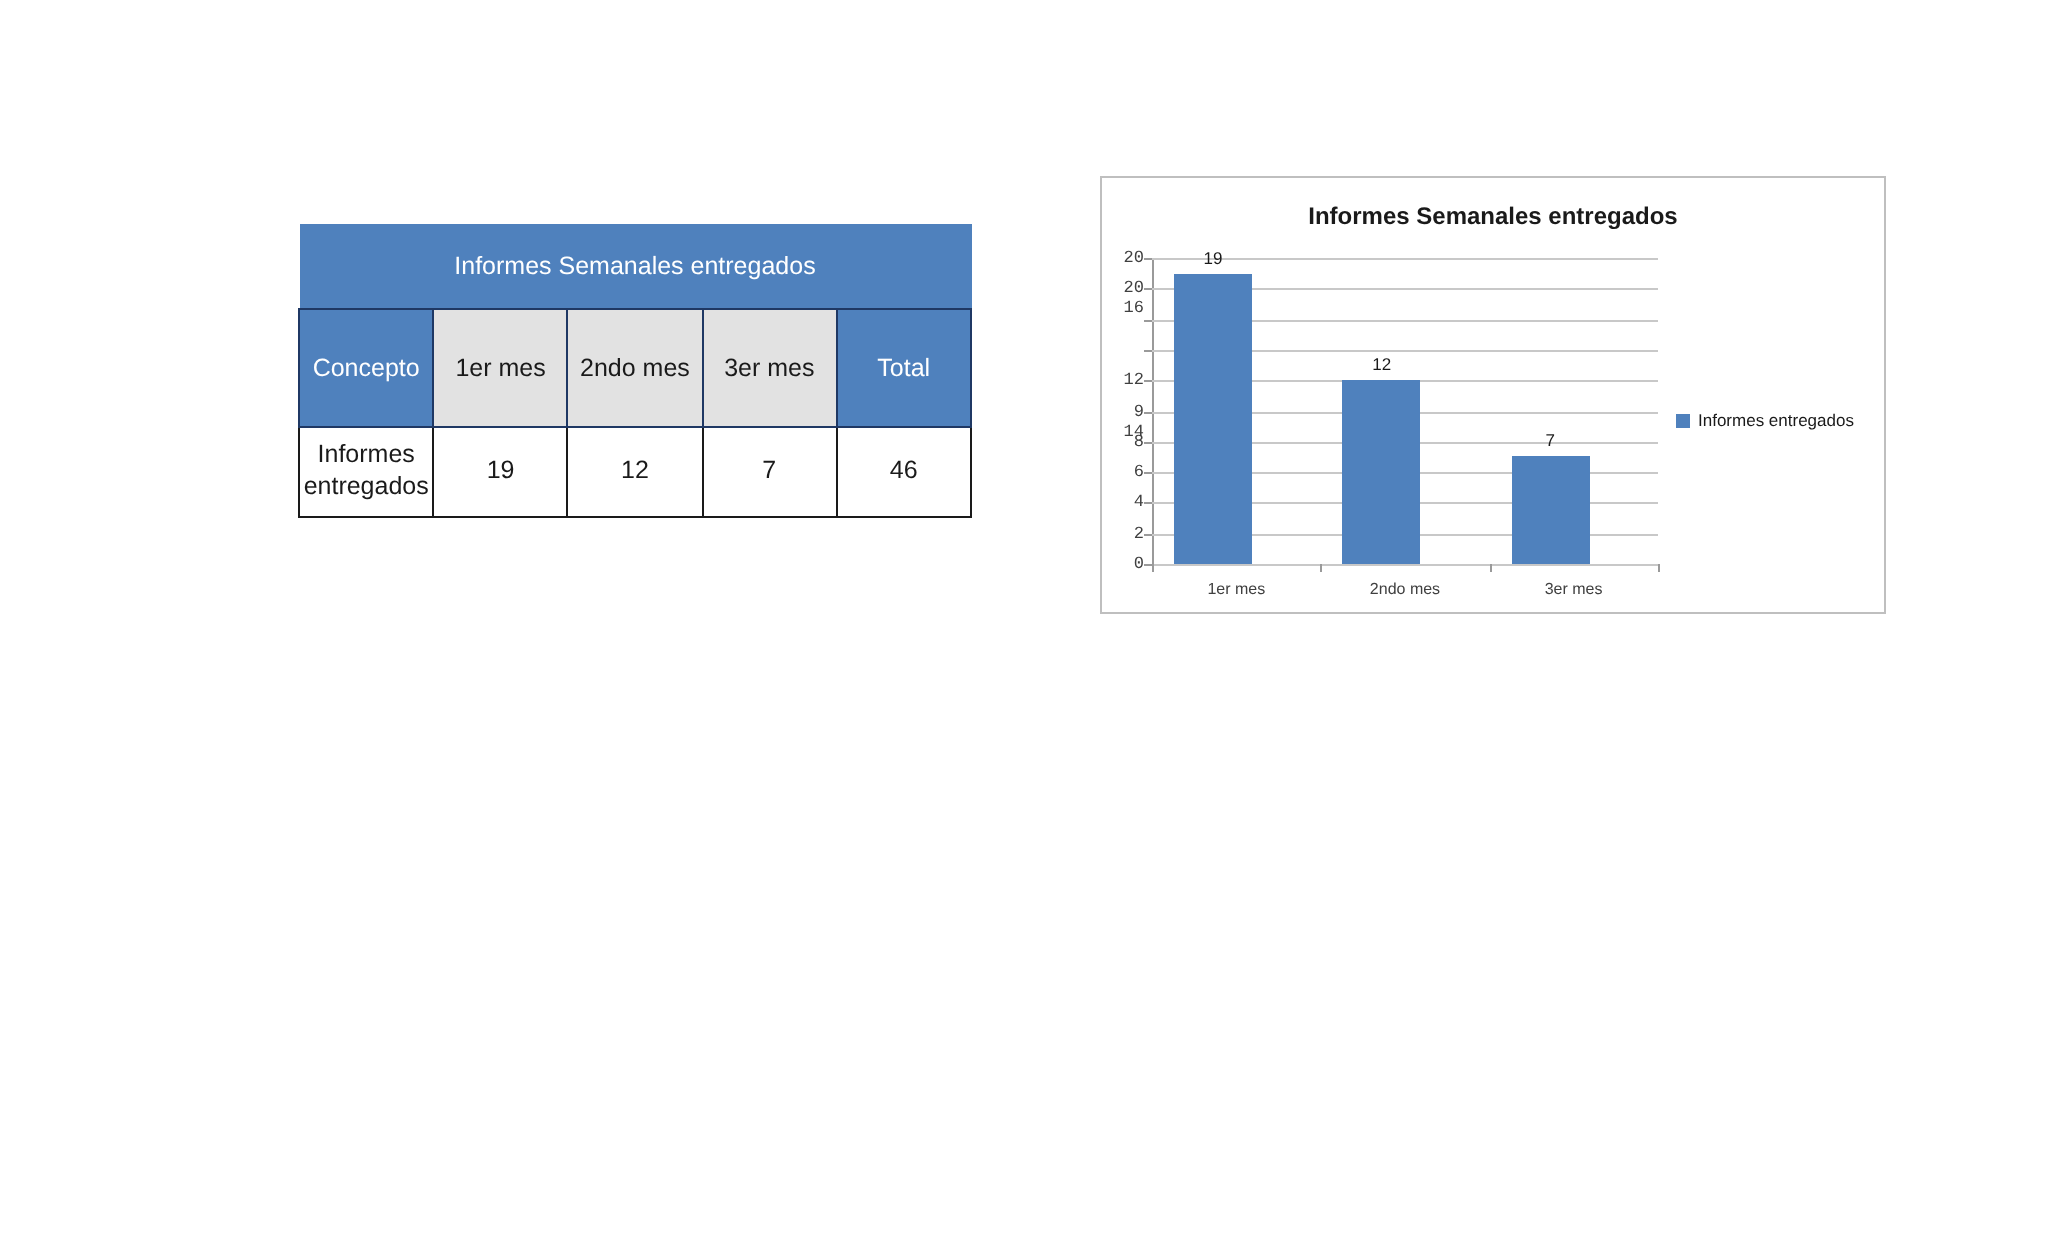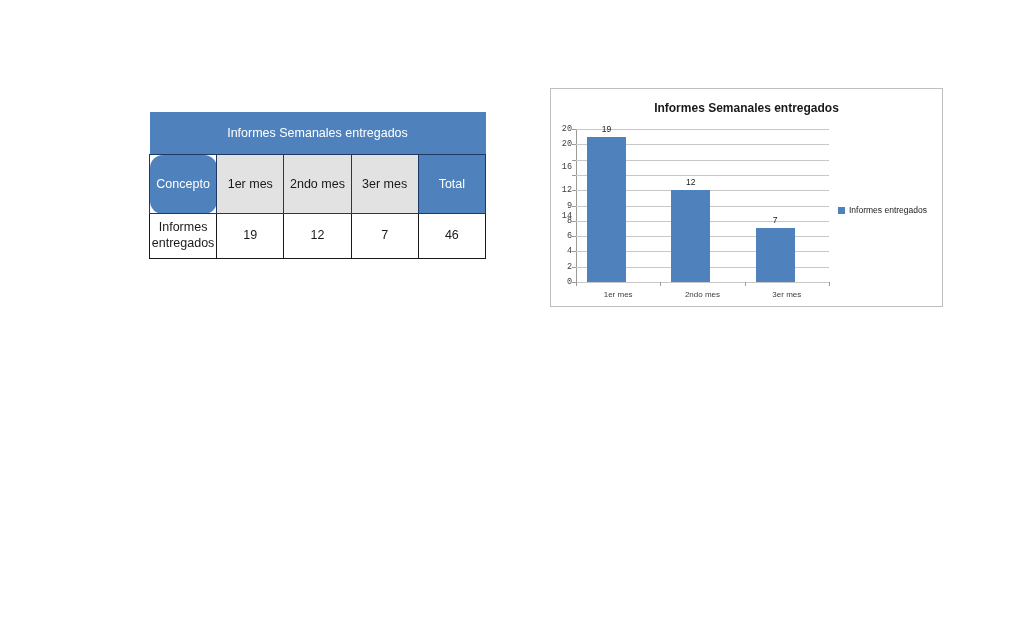--- a/index.html
+++ b/index.html
@@ -52,21 +52,21 @@
     border: 1px solid #1F3864;
   }
   .body-cell {
     background: #ffffff;
     color: #1a1a1a;
     height: 44px;
     font-size: 12.5px;
     border: 1px solid #1a1a1a;
     line-height: 1.25;
   }
-  .col-concepto { width: 94px; border-radius: 13px; }
+  .col-concepto { width: 94px; }
   .col-mes      { width: 62px; }
   .col-total    { width: 57px; }
 
   
   #chart-panel {
     position: absolute;
     left: 550px;
     top: 88px;
     width: 393px;
     height: 219px;
@@ -203,21 +203,21 @@
 
 <div id="chart-panel">
 
   <div id="chart-title">Informes Semanales entregados</div>
 
   <div id="y-labels">
       <div class="ytick-label" style="top: 0px;">20</div>
       <div class="ytick-mark" style="top: 0px;"></div>
       <div class="ytick-label" style="top: 15.3px;">20</div>
       <div class="ytick-mark" style="top: 15.3px;"></div>
-      <div class="ytick-label" style="top: 38px;">16</div>
+      <div class="ytick-label" style="top: 25px;">16</div>
       <div class="ytick-mark" style="top: 30.6px;"></div>
       <div class="ytick-label" style="top: 45.9px; margin-top: 41px;">14</div>
       <div class="ytick-mark" style="top: 45.9px;"></div>
       <div class="ytick-label" style="top: 61.2px;">12</div>
       <div class="ytick-mark" style="top: 61.2px;"></div>
       <div class="ytick-label" style="top: 76.5px;">9</div>
       <div class="ytick-mark" style="top: 76.5px;"></div>
       <div class="ytick-label" style="top: 91.8px;">8</div>
       <div class="ytick-mark" style="top: 91.8px;"></div>
       <div class="ytick-label" style="top: 107.1px;">6</div>

